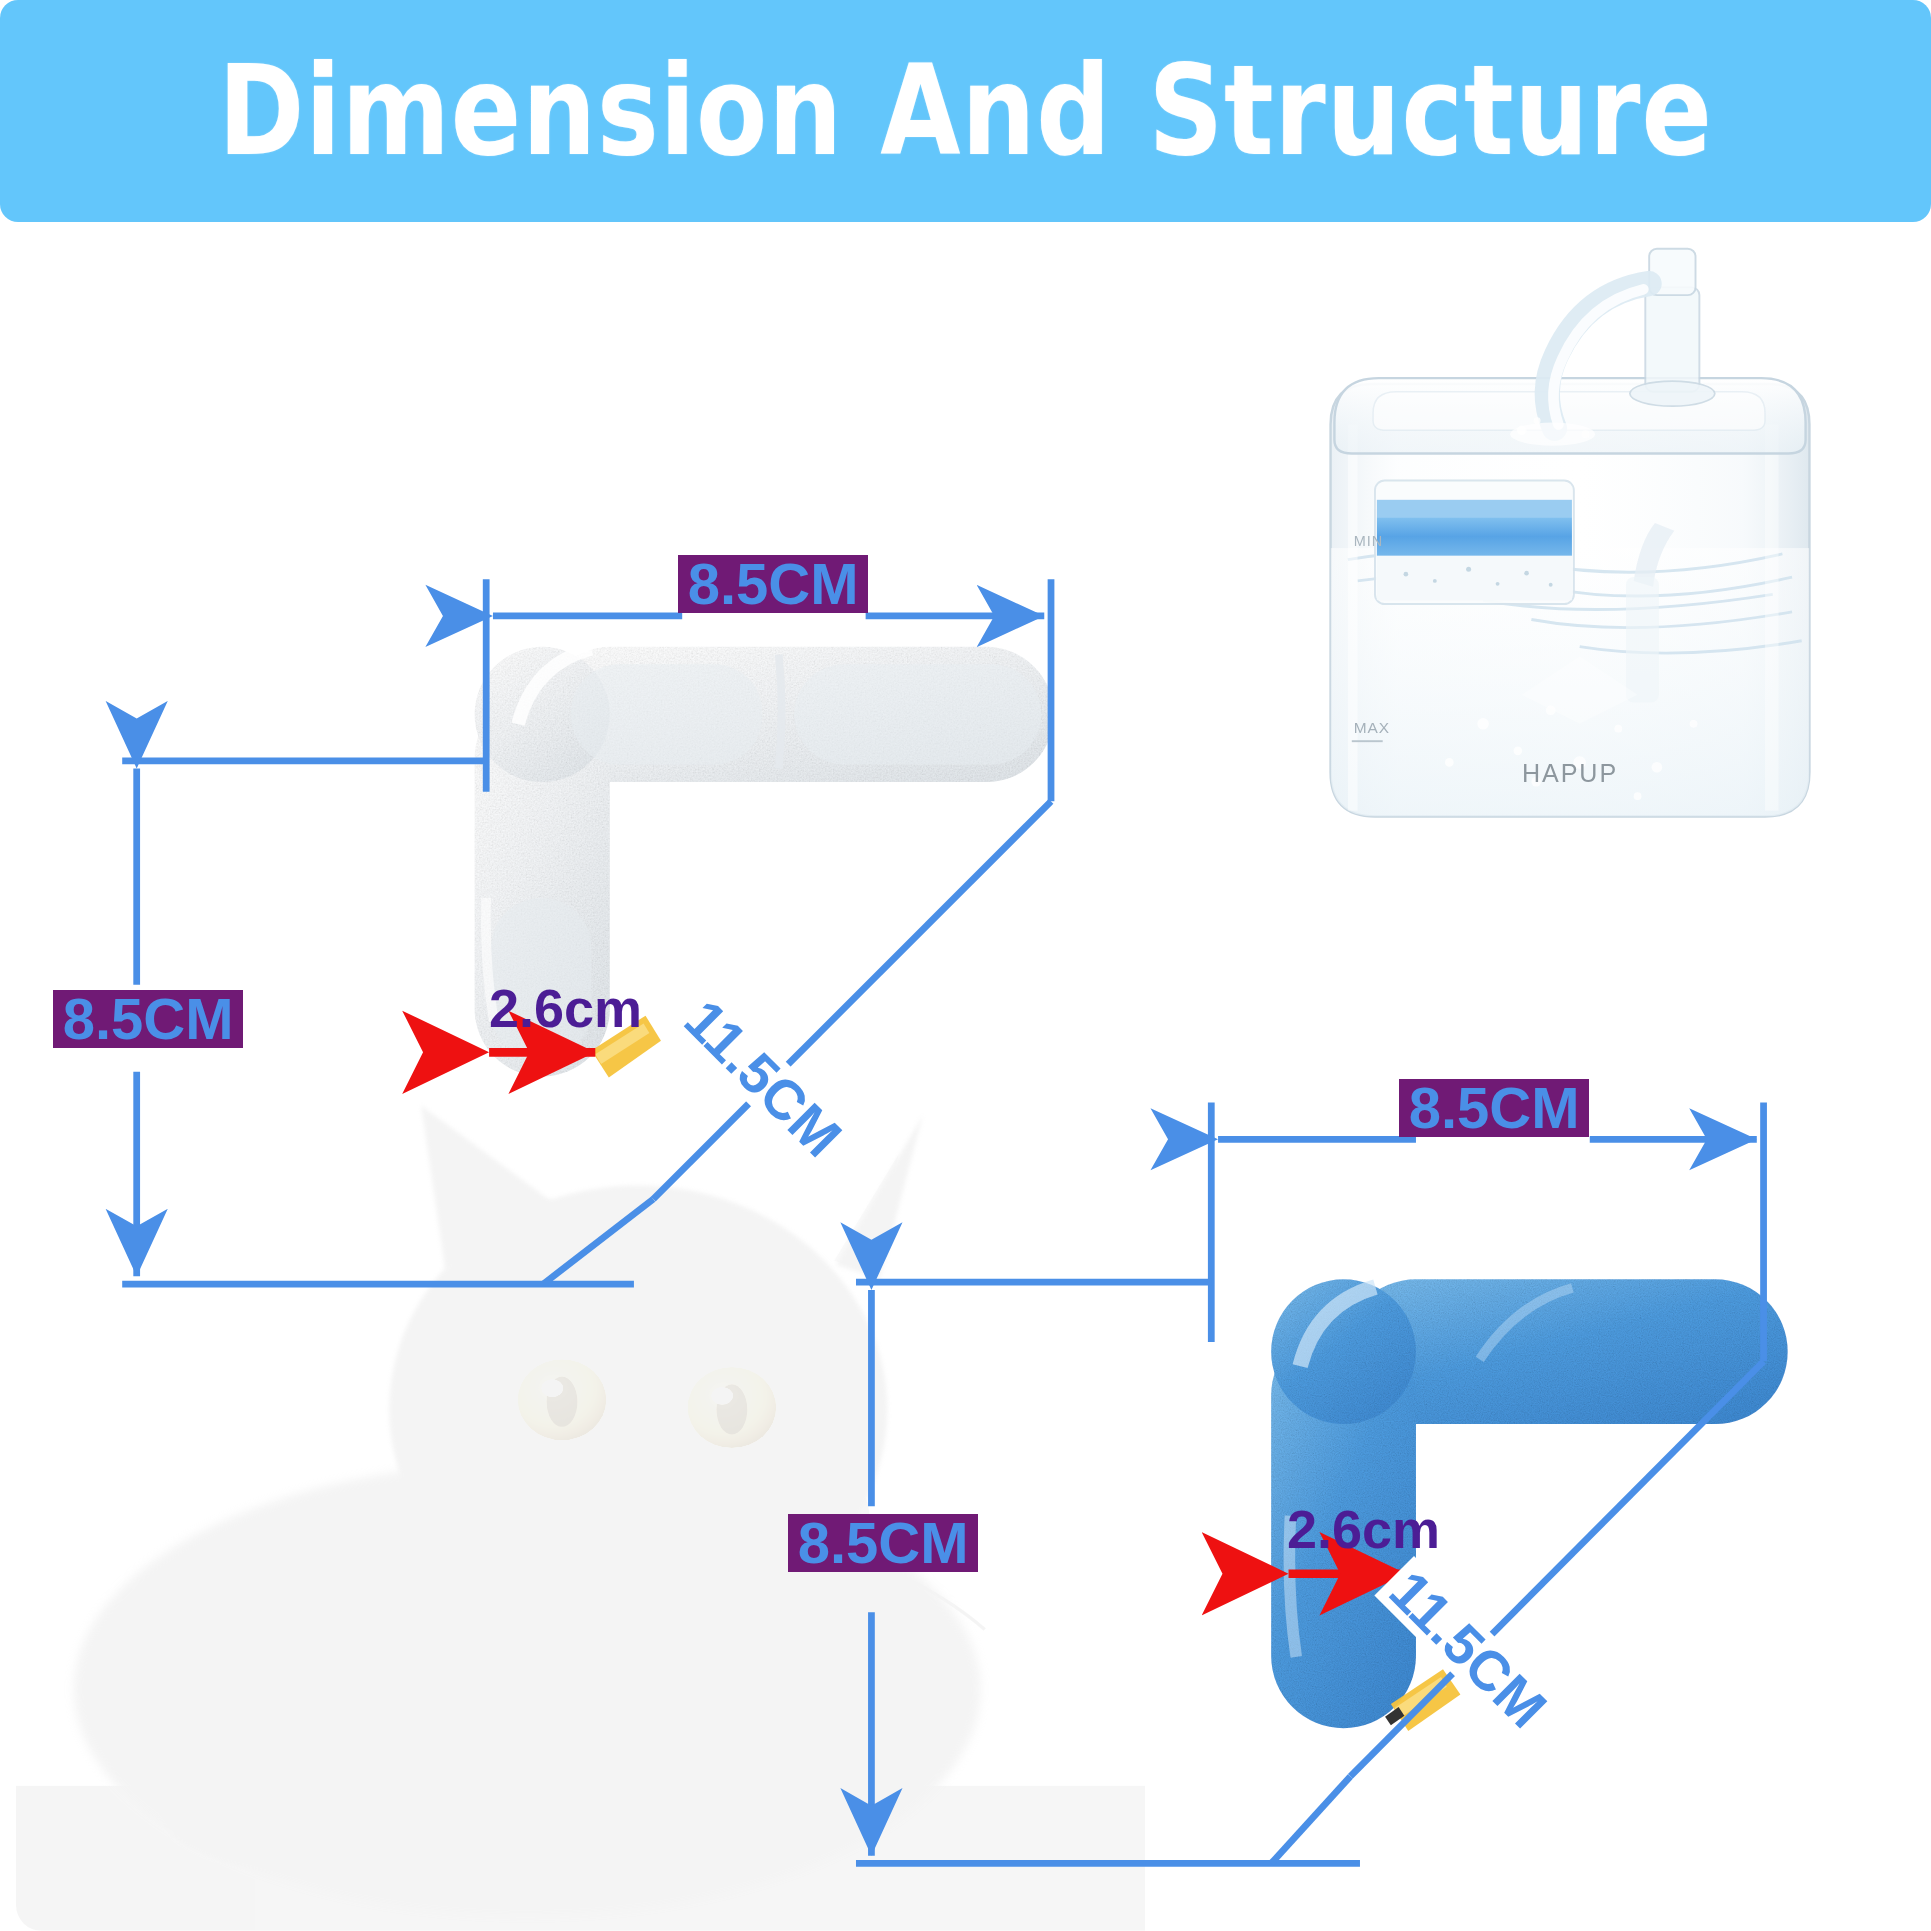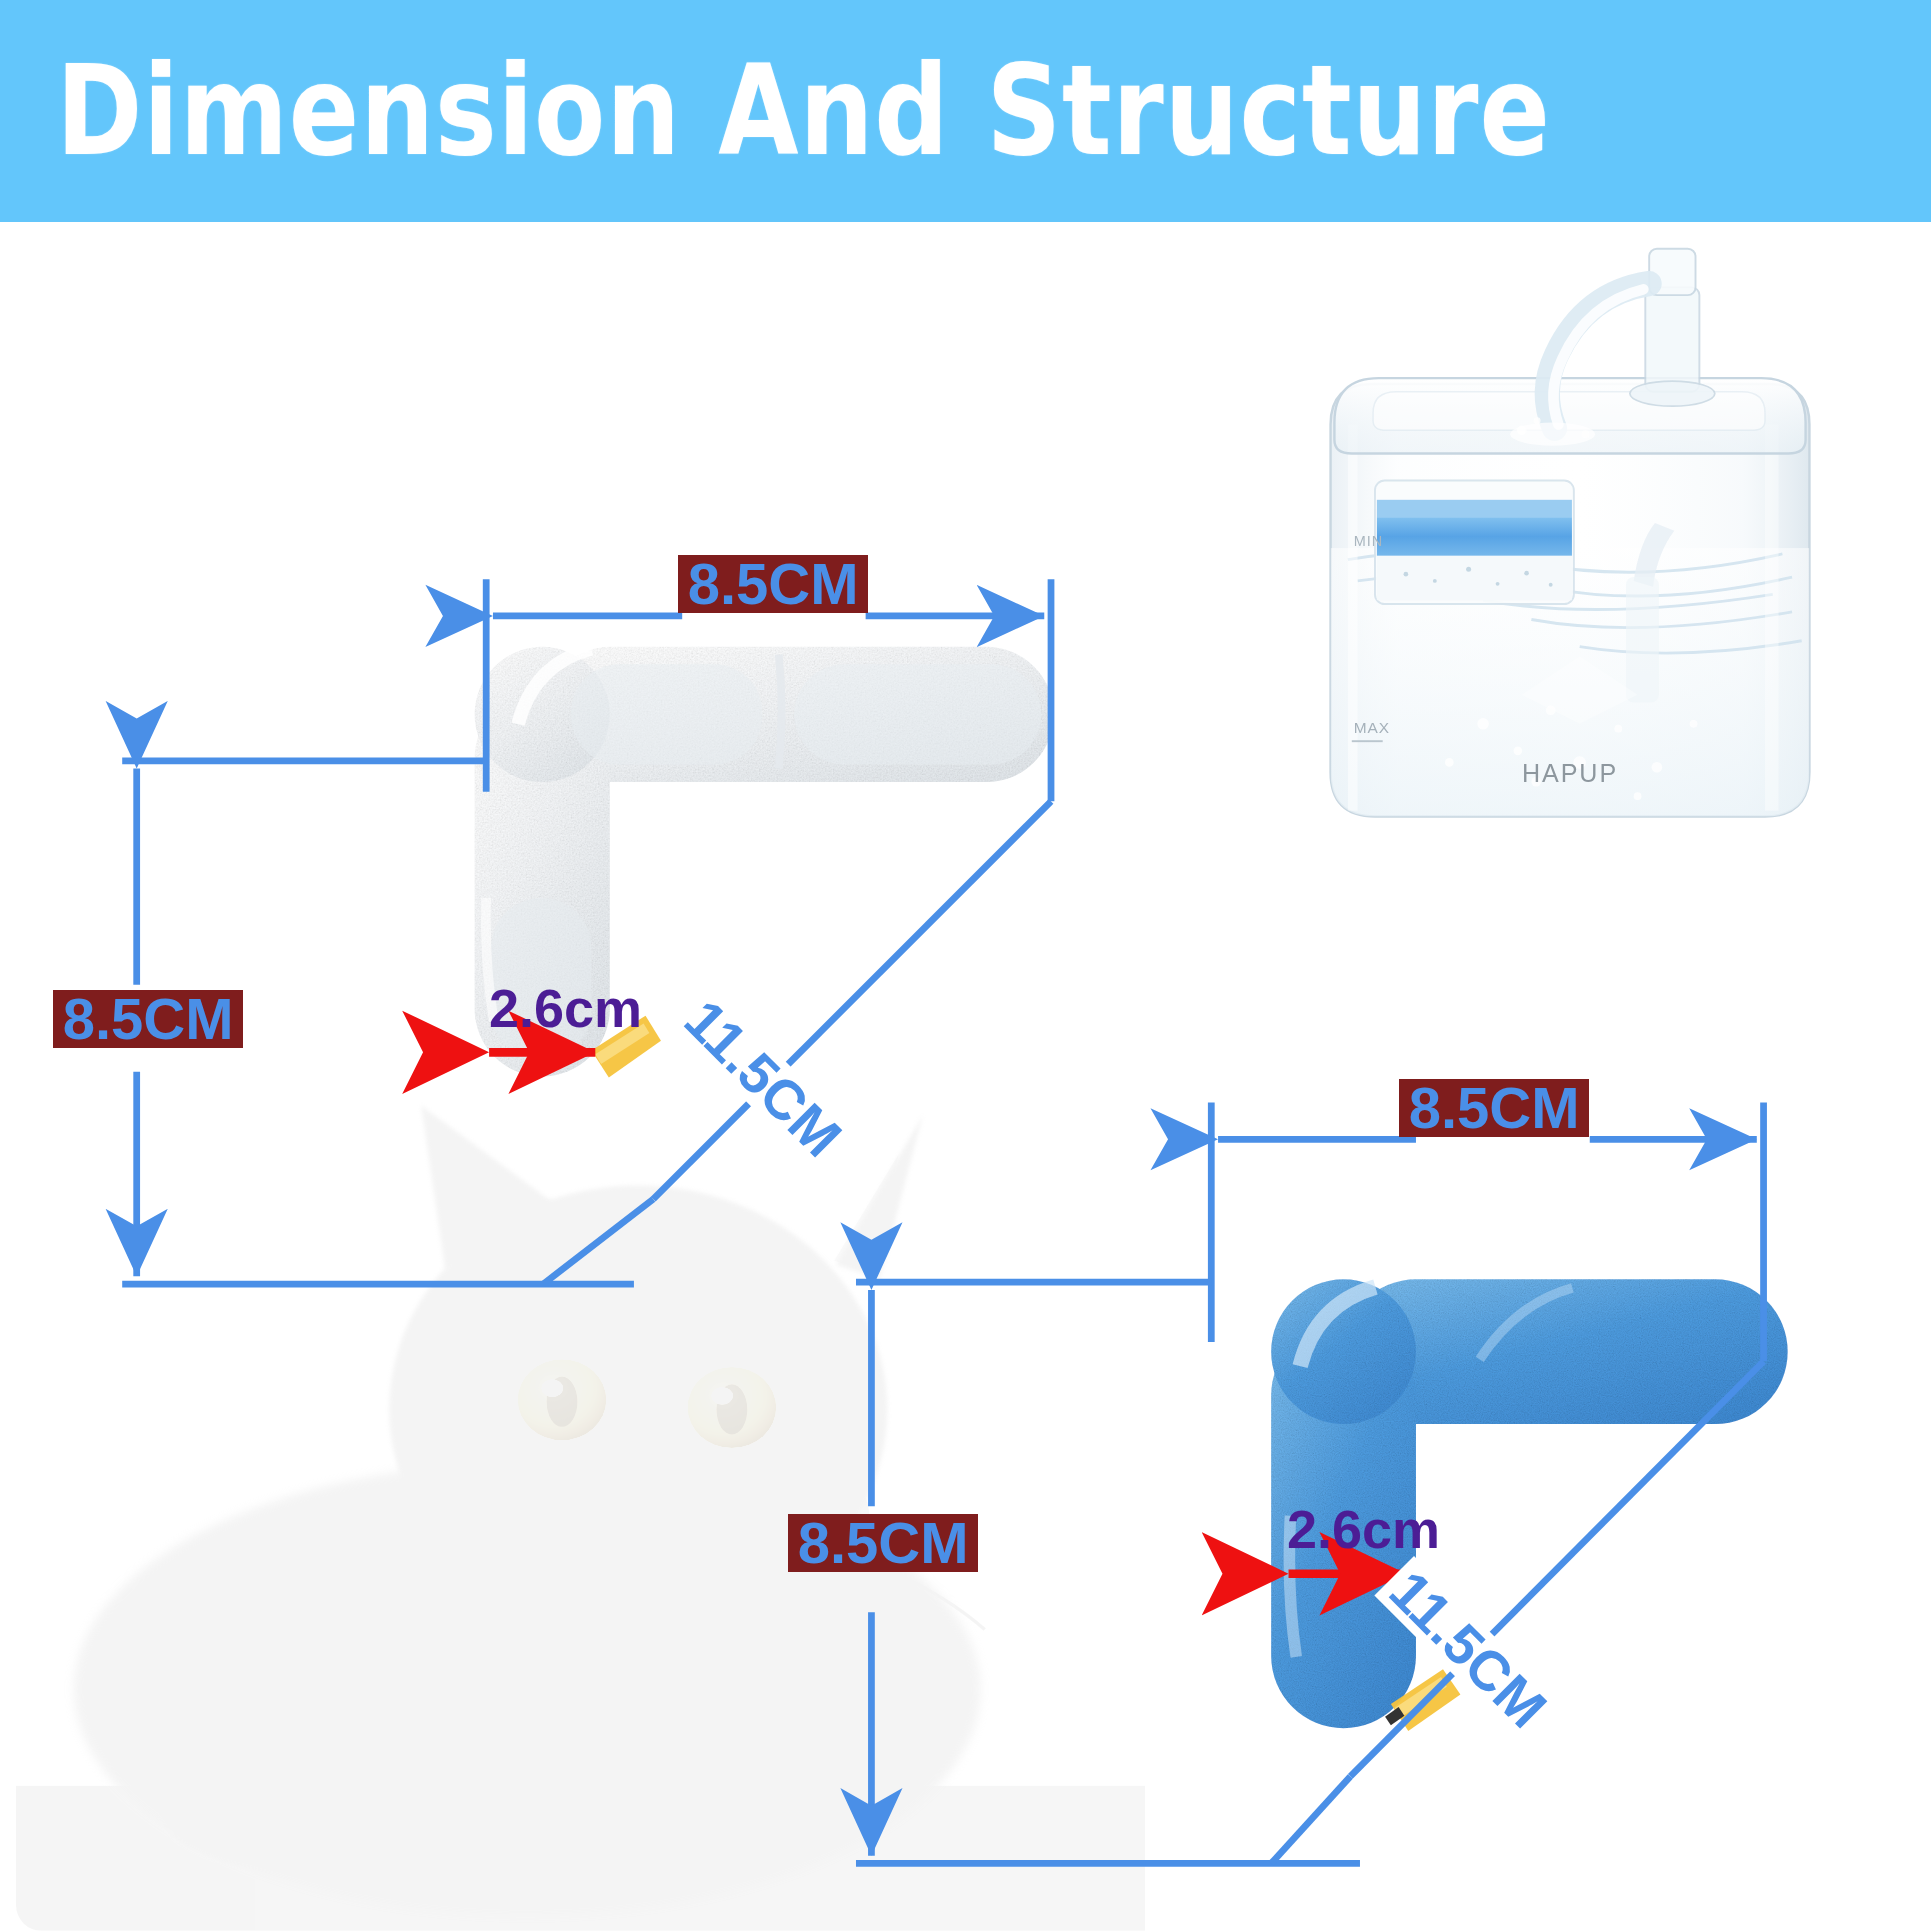--- a/index.html
+++ b/index.html
@@ -5,21 +5,21 @@
   html,body{margin:0;padding:0;background:#fff;}
   body{
     width:1931px;height:1931px;position:relative;overflow:hidden;
     font-family:"Liberation Sans","DejaVu Sans",sans-serif;
     background:#ffffff;
   }
   
   .header-band{
     position:absolute;left:0;top:0;width:1931px;height:222px;
     background:#63c6fb;
-    display:flex;align-items:center;
+    display:flex;align-items:center;justify-content:center;border-radius:18px;
   }
   .header-title{
     color:#ffffff;
     font-family:"DejaVu Sans Condensed","Liberation Sans",sans-serif;
     font-weight:bold;
     font-size:124px;
     letter-spacing:1px;
     transform:scaleX(0.93);
     line-height:1;
     white-space:nowrap;
@@ -44,21 +44,21 @@
   .dim{
     position:absolute;color:#4a8fe7;font-weight:bold;
     font-family:"Liberation Sans","DejaVu Sans",sans-serif;
     white-space:nowrap;line-height:1;
   }
   .dim-red{
     position:absolute;color:#4c1d95;font-weight:bold;
     font-family:"Liberation Sans","DejaVu Sans",sans-serif;
     white-space:nowrap;line-height:1;
   }
-  .dim-bg{background:#7f1d1d;padding:0 9.7px;}
+  .dim-bg{background:#701a75;padding:0 9.7px;}
 </style>
 </head>
 <body>
 
 <div class="header-band">
   <div class="header-title">Dimension And Structure</div>
 </div>
 
 <div class="canvas">
 

